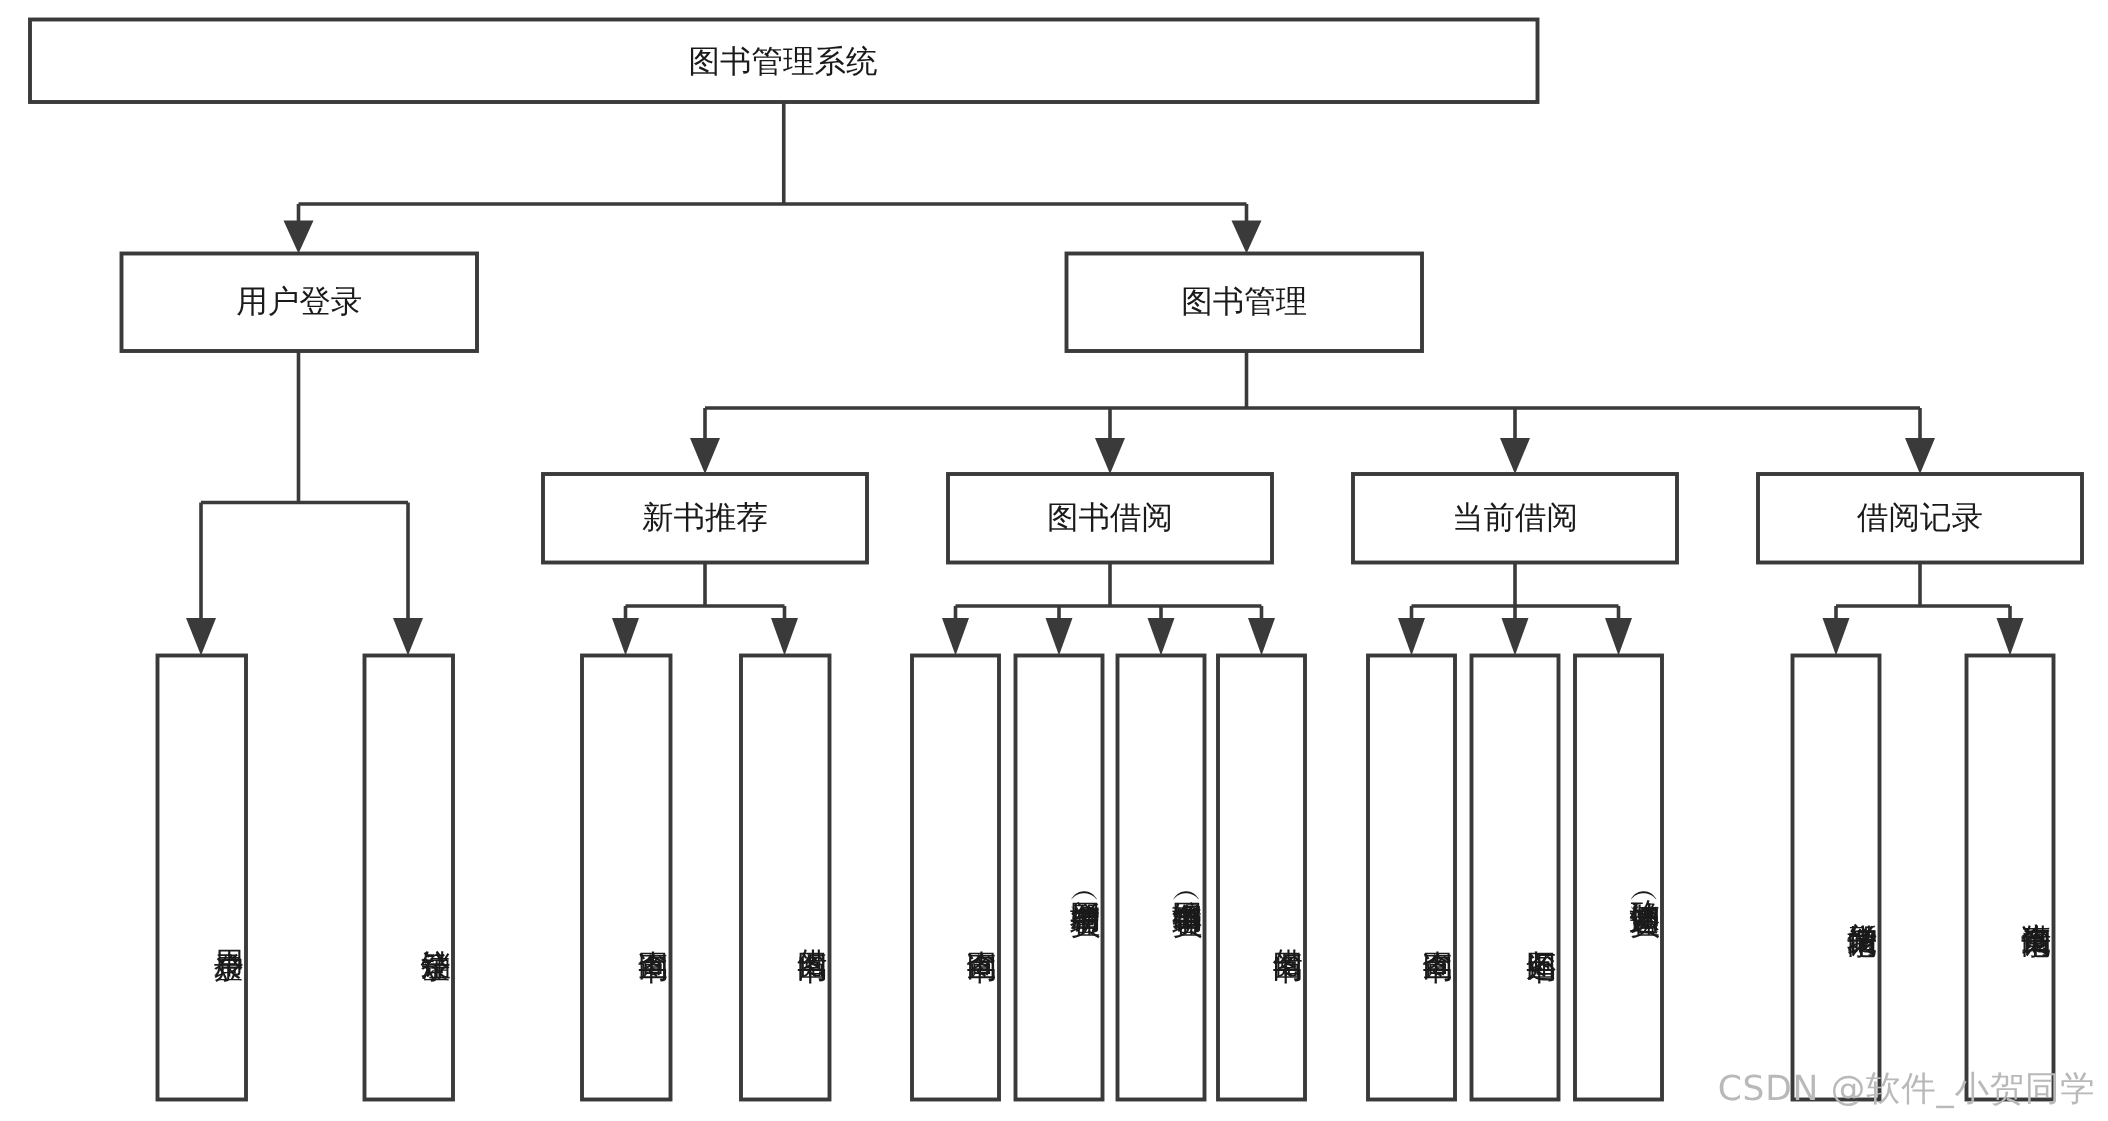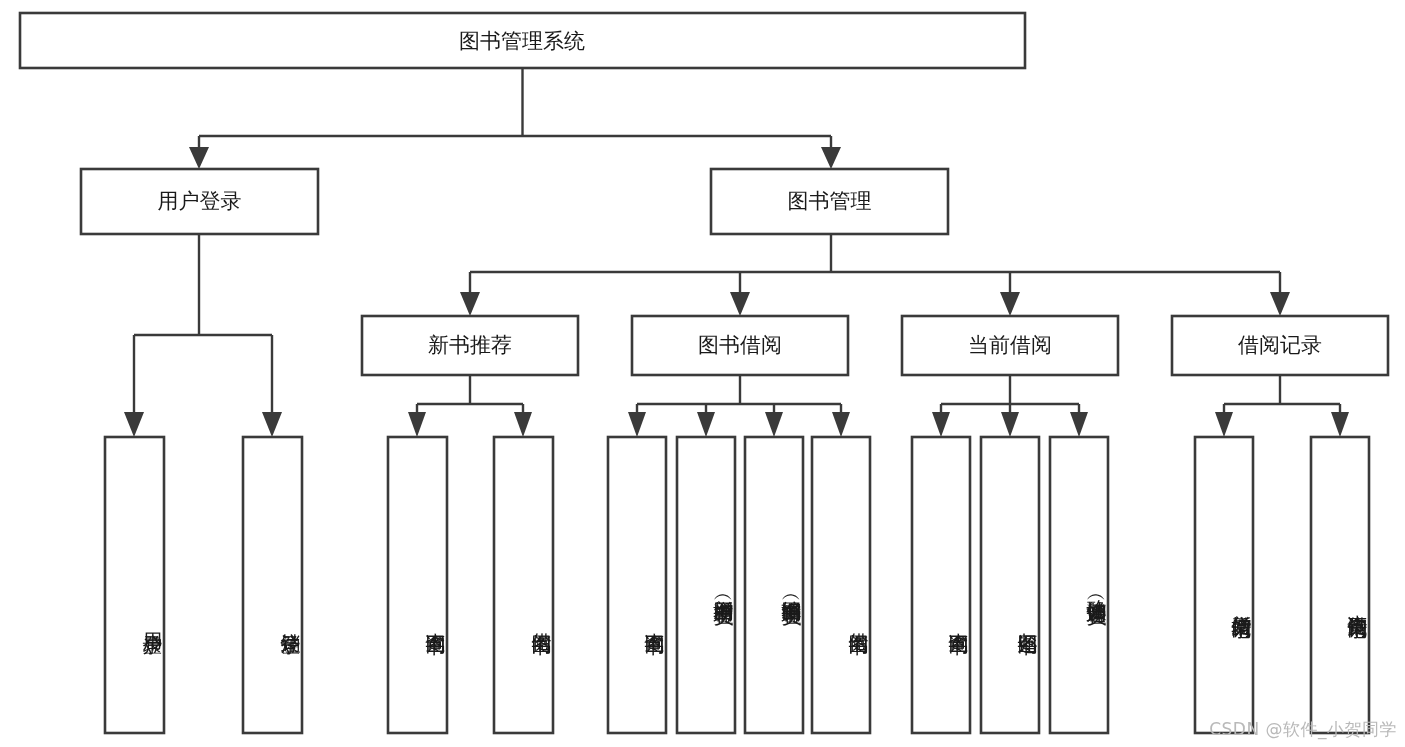--- a/index.html
+++ b/index.html
@@ -61,21 +61,21 @@
     display: flex;
     align-items: flex-start;
     justify-content: center;
     pointer-events: none;
   }
   .watermark {
     position: absolute;
     right: 8px;
     bottom: 6px;
     font-family: "DejaVu Sans", "Liberation Sans", sans-serif;
-    font-size: 17px;
+    font-size: 23px;
     color: #b9b9b9;
     letter-spacing: 0.5px;
     white-space: nowrap;
   }
 </style>
 </head>
 <body>
 
 <div id="diagram-root">
 

